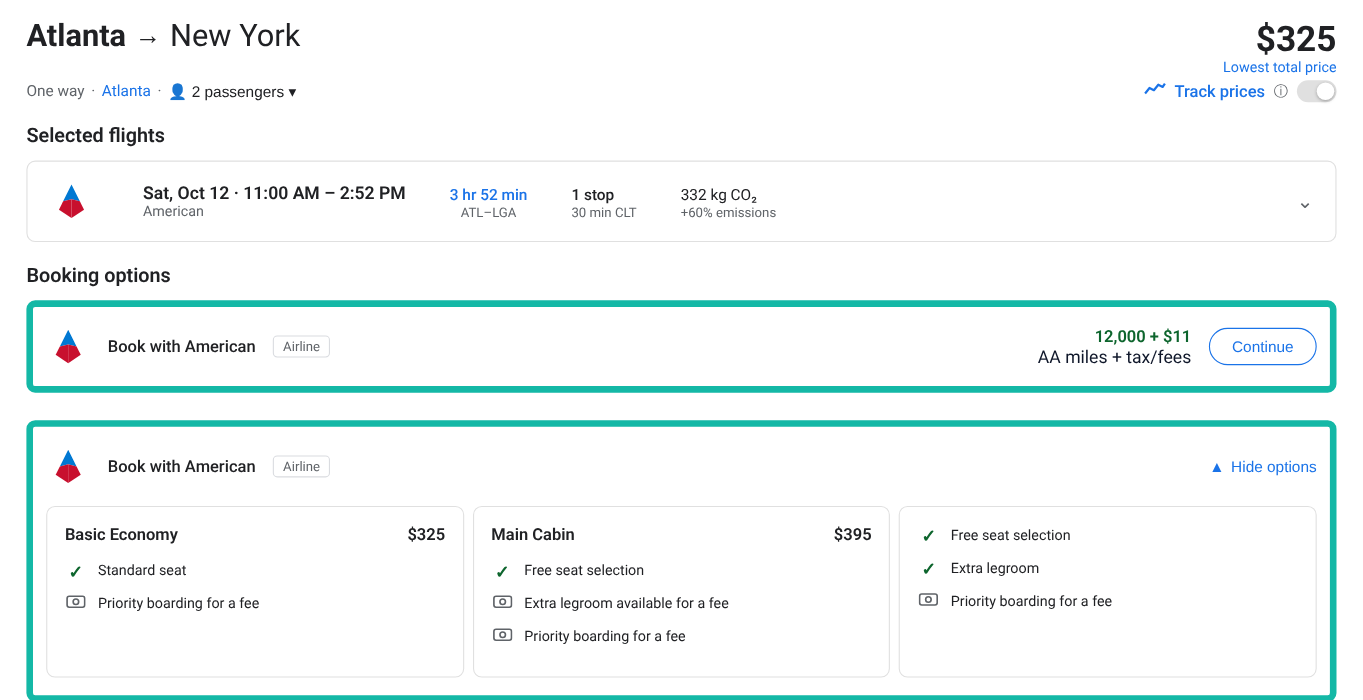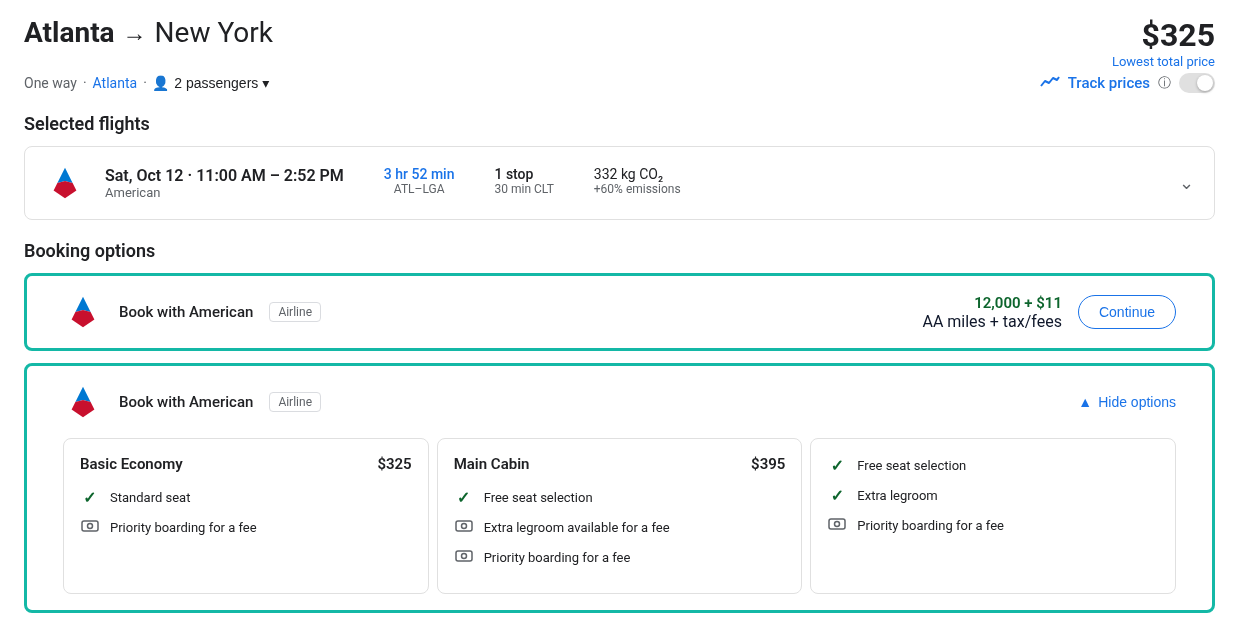--- a/index.html
+++ b/index.html
@@ -147,22 +147,23 @@
       align-items: center;
       justify-content: center;
     }
     .aa-logo {
       width: 38px;
       height: 38px;
     }
     .flight-details {
       flex: 1;
       display: flex;
-      align-items: flex-start;
+      align-items: flex-end;
       gap: 40px;
+      margin-left: 25px;
     }
     .flight-time-block {}
     .flight-time {
       font-size: 16px;
       font-weight: 600;
       color: #202124;
     }
     .flight-date {
       font-size: 13px;
       color: #5f6368;
@@ -202,24 +203,24 @@
       background: none;
       border: none;
       cursor: pointer;
       color: #5f6368;
       font-size: 18px;
       margin-left: auto;
     }
 
     
     .booking-card {
-      border: 3px solid #14b8a6;
+      border: 6px solid #14b8a6;
       border-radius: 8px;
-      padding: 16px 36px;
-      margin-bottom: 12px;
+      padding: 16px 12px;
+      margin-bottom: 25px;
     }
     .booking-header {
       display: flex;
       align-items: center;
       gap: 16px;
       margin-bottom: 0;
     }
     .booking-name {
       font-size: 15px;
       font-weight: 500;

